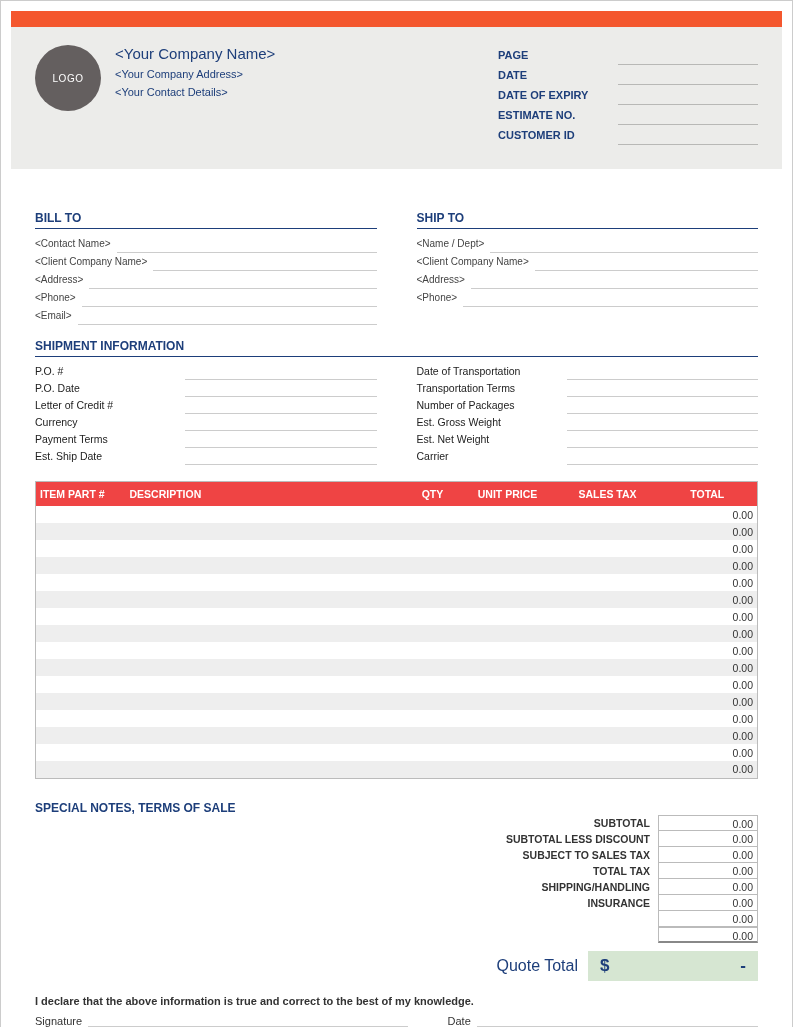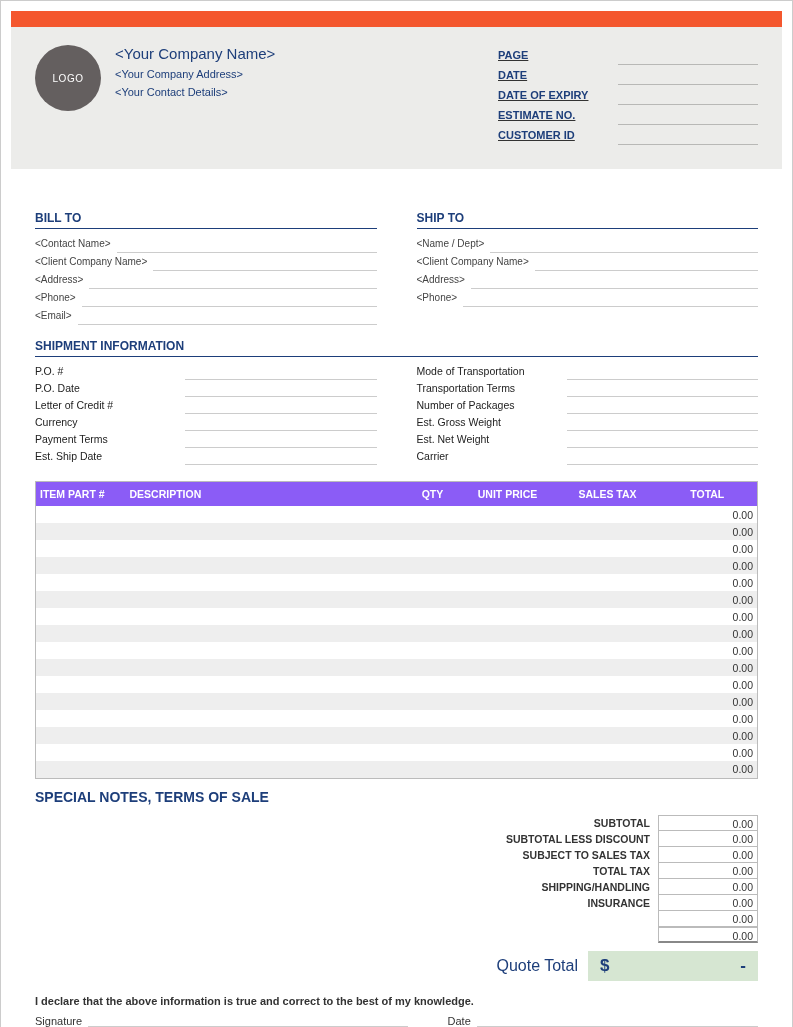--- a/index.html
+++ b/index.html
@@ -35,21 +35,21 @@
     width: 66px; height: 66px;
     border-radius: 50%;
     background: #645f5f;
     color: #fff;
     display: flex; align-items: center; justify-content: center;
     font-size: 10px; letter-spacing: .5px;
   }
   .company-info { color: #1d3e7a; }
   .company-name { font-size: 15px; margin-bottom: 4px; }
   .company-sub { font-size: 11px; line-height: 1.6; }
-  .meta-table { margin-left: auto; width: 260px; text-decoration: underline; }
+  .meta-table { margin-left: auto; width: 260px; }
   .meta-row {
     display: flex; align-items: center;
     height: 20px;
   }
   .meta-label {
     width: 120px;
     color: #1d3e7a;
     font-weight: bold;
     font-size: 11px;
   }
@@ -105,21 +105,21 @@
   
   .items {
     width: 100%;
     border-collapse: collapse;
     margin: 16px 24px 0 24px;
     width: calc(100% - 48px);
     border: 1px solid #bbb;
     font-size: 10.5px;
   }
   .items th {
-    background: #8b5cf6;
+    background: #ef4444;
     color: #fff;
     font-size: 10.5px;
     font-weight: bold;
     padding: 6px 4px;
     text-align: center;
     border: none;
   }
   .items td {
     height: 17px;
     padding: 0 4px;
@@ -138,22 +138,22 @@
   
   .below {
     display: flex;
     padding: 0 24px;
     gap: 20px;
   }
   .notes-col { flex: 1; }
   .notes-title {
     color: #1d3e7a;
     font-weight: bold;
-    font-size: 14px;
-    margin-top: 10px;
+    font-size: 12px;
+    margin-top: 22px;
   }
   .totals-col { width: 340px; margin-top: 36px; }
   .total-row {
     display: flex;
     justify-content: flex-end;
     height: 16px;
     line-height: 16px;
     font-size: 10.5px;
   }
   .total-row .tlabel {
@@ -316,21 +316,21 @@
             <div class="ship-label">Payment Terms</div>
             <div class="ship-line"></div>
           </div>
         <div class="ship-row">
             <div class="ship-label">Est. Ship Date</div>
             <div class="ship-line"></div>
           </div>
       </div>
       <div class="col">
         <div class="ship-row">
-            <div class="ship-label">Mode of Transportation</div>
+            <div class="ship-label">Date of Transportation</div>
             <div class="ship-line"></div>
           </div>
         <div class="ship-row">
             <div class="ship-label">Transportation Terms</div>
             <div class="ship-line"></div>
           </div>
         <div class="ship-row">
             <div class="ship-label">Number of Packages</div>
             <div class="ship-line"></div>
           </div>

